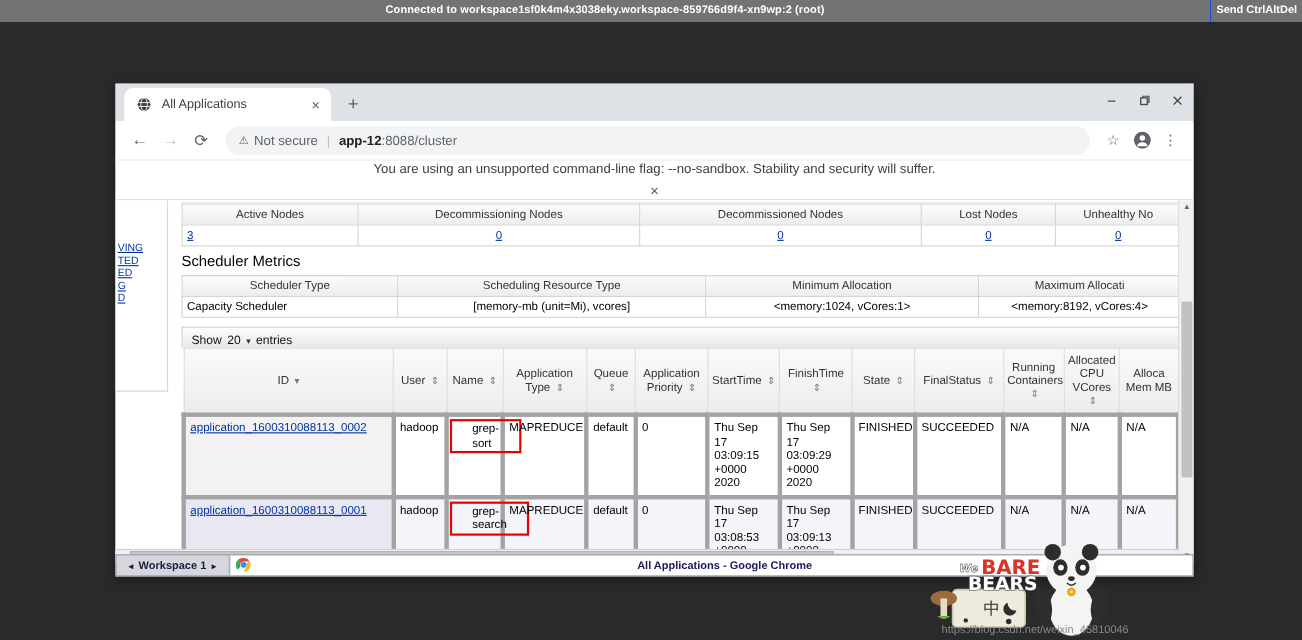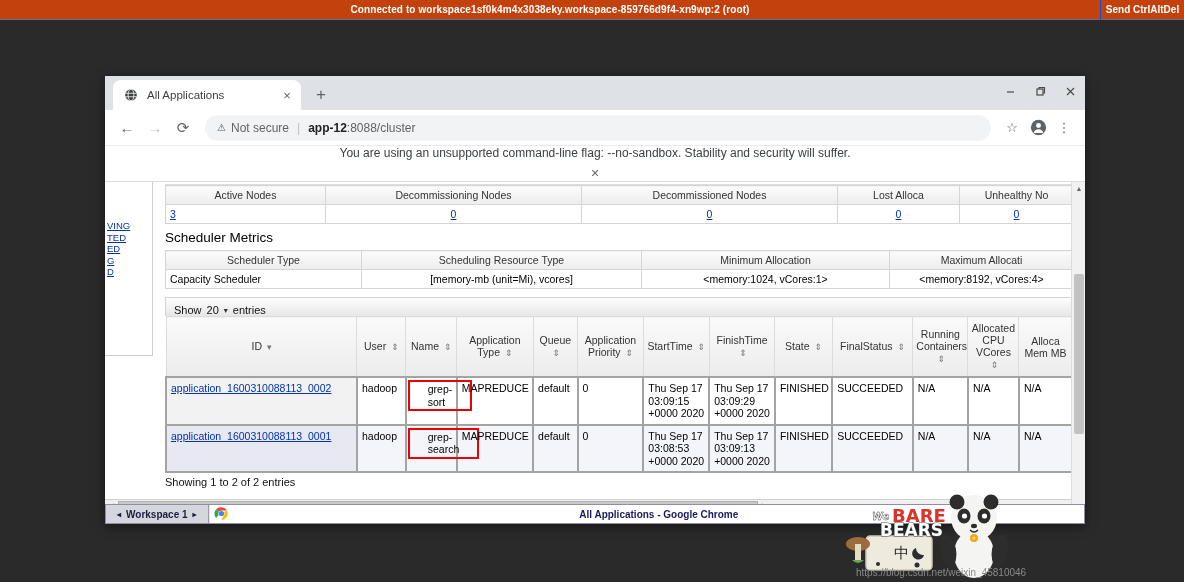--- a/index.html
+++ b/index.html
@@ -7,21 +7,21 @@
     width: 1184px; height: 582px;
     overflow: hidden;
     background: #2a2a2a;
     font-family: "Liberation Sans", sans-serif;
   }
 
   
   #vnc-bar {
     position: absolute; left: 0; top: 0;
     width: 1184px; height: 20px;
-    background: #c2410c;
+    background: #737373;
     border-bottom: 1px solid #5d7498;
     display: flex; align-items: center;
     box-sizing: border-box;
   }
   #vnc-title {
     flex: 1; text-align: center;
     font-size: 10px; font-weight: bold;
     color: #ffffff;
     letter-spacing: 0.1px;
     white-space: nowrap;
@@ -284,21 +284,21 @@
     color: #333;
     padding: 5px 3px;
     text-align: center;
     vertical-align: middle;
     line-height: 12px;
   }
   table.apps th .sorticon {
     font-size: 9px; color: #777; margin-left: 2px;
   }
   table.apps td {
-    border: 2px solid #a3a3a3;
+    border: 4px solid #a3a3a3;
     font-size: 10.5px;
     color: #000;
     padding: 4px 4px;
     vertical-align: top;
     line-height: 12.5px;
   }
   table.apps tr.row-a td { background: #ffffff; }
   table.apps tr.row-b td { background: #f4f4fb; }
   table.apps tr.row-a td.idcell { background: #f2f2f2; }
   table.apps tr.row-b td.idcell { background: #e8e8f2; }
@@ -519,21 +519,21 @@
                 <col style="width:256px">
                 <col style="width:256px">
                 <col style="width:122px">
                 <col style="width:114px">
             </colgroup>
             <thead>
               <tr>
                 <th>Active Nodes</th>
                 <th>Decommissioning Nodes</th>
                 <th>Decommissioned Nodes</th>
-                <th>Lost Alloca</th>
+                <th>Lost Nodes</th>
                 <th>Unhealthy No</th>
               </tr>
             </thead>
             <tbody>
               <tr>
                 <td class="numleft"><span>3</span></td>
                 <td class="num"><span>0</span></td>
                 <td class="num"><span>0</span></td>
                 <td class="num"><span>0</span></td>
                 <td class="num"><span>0</span></td>

